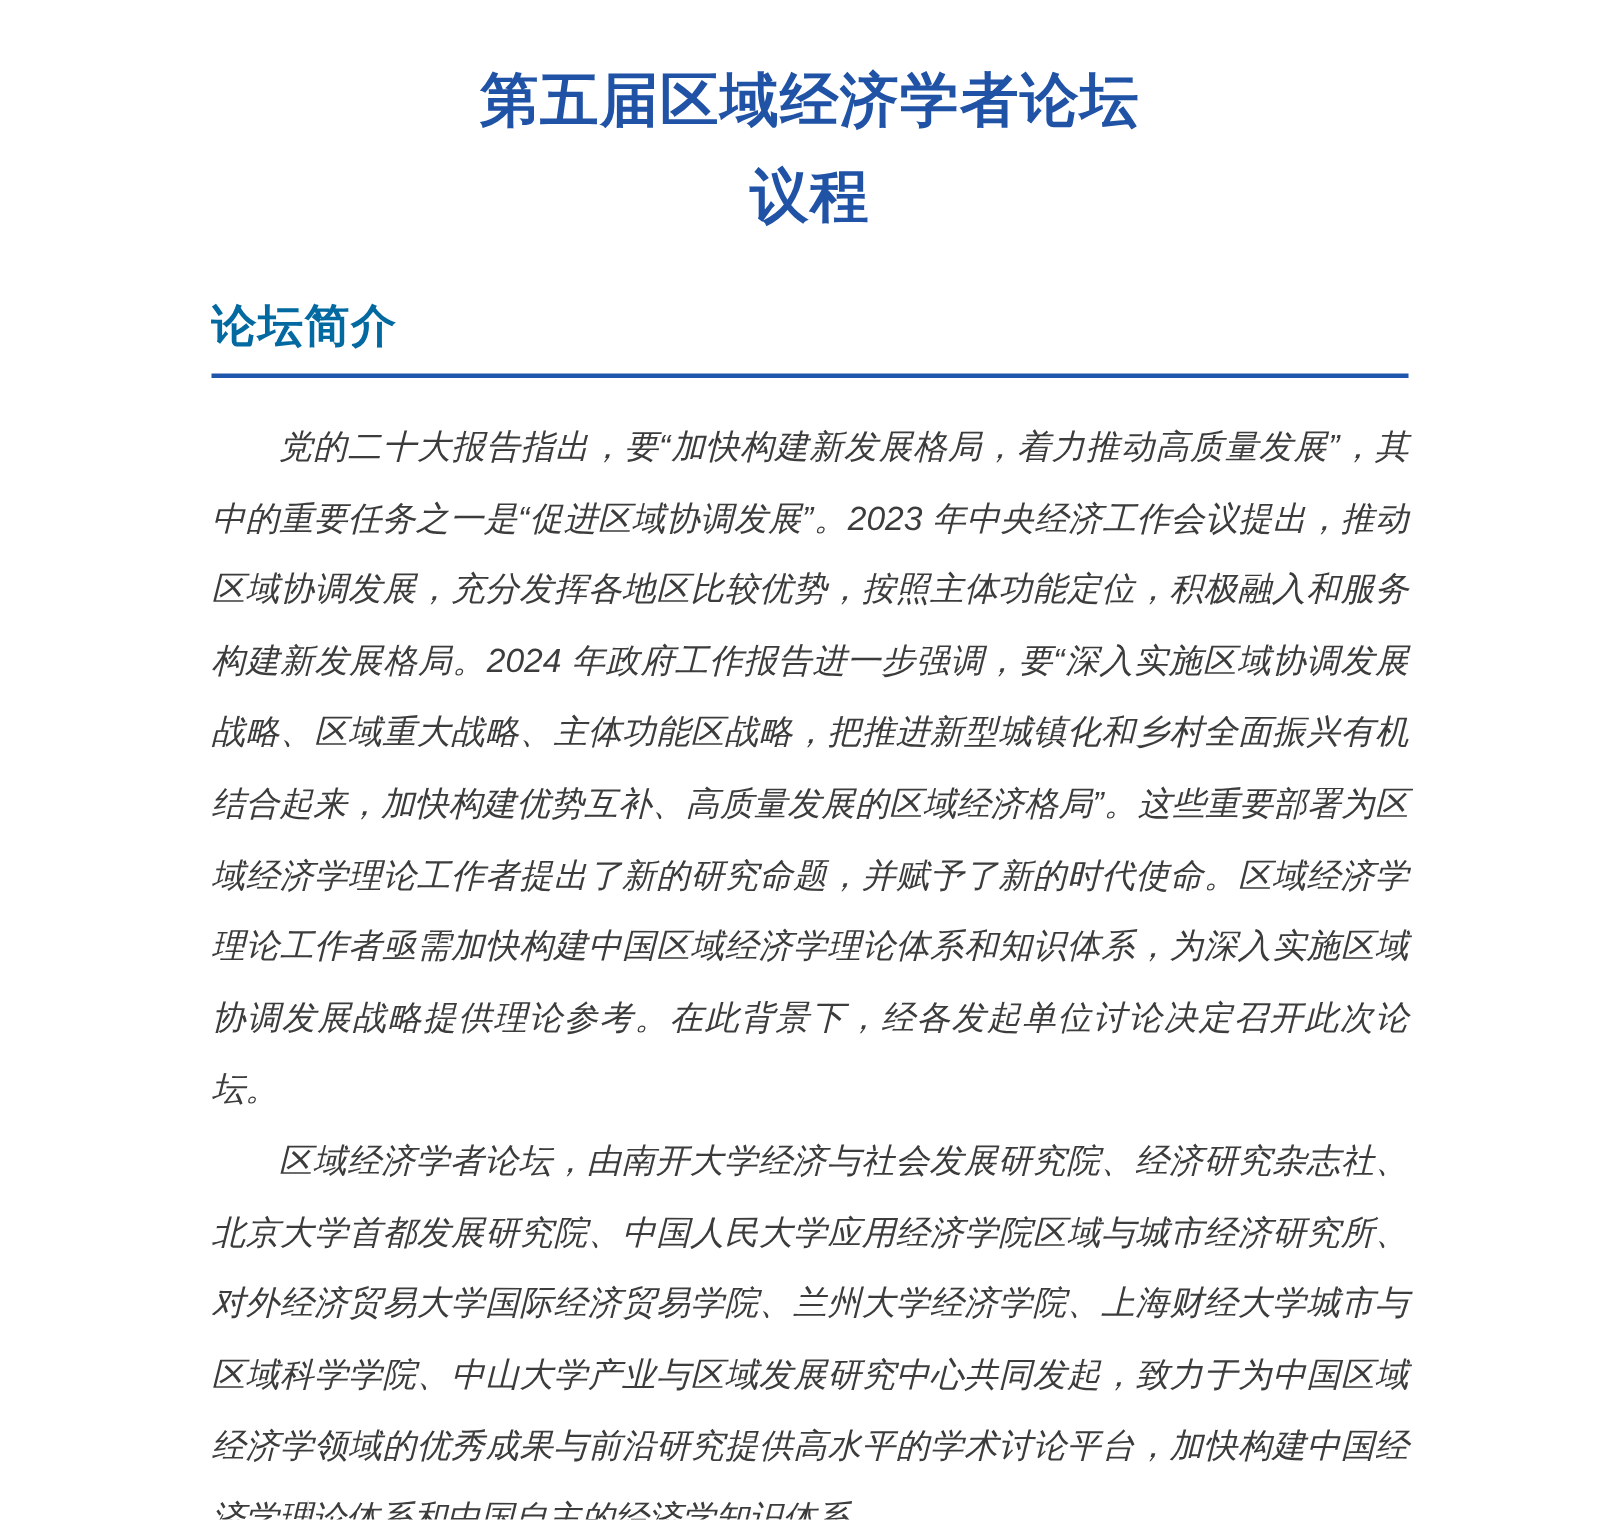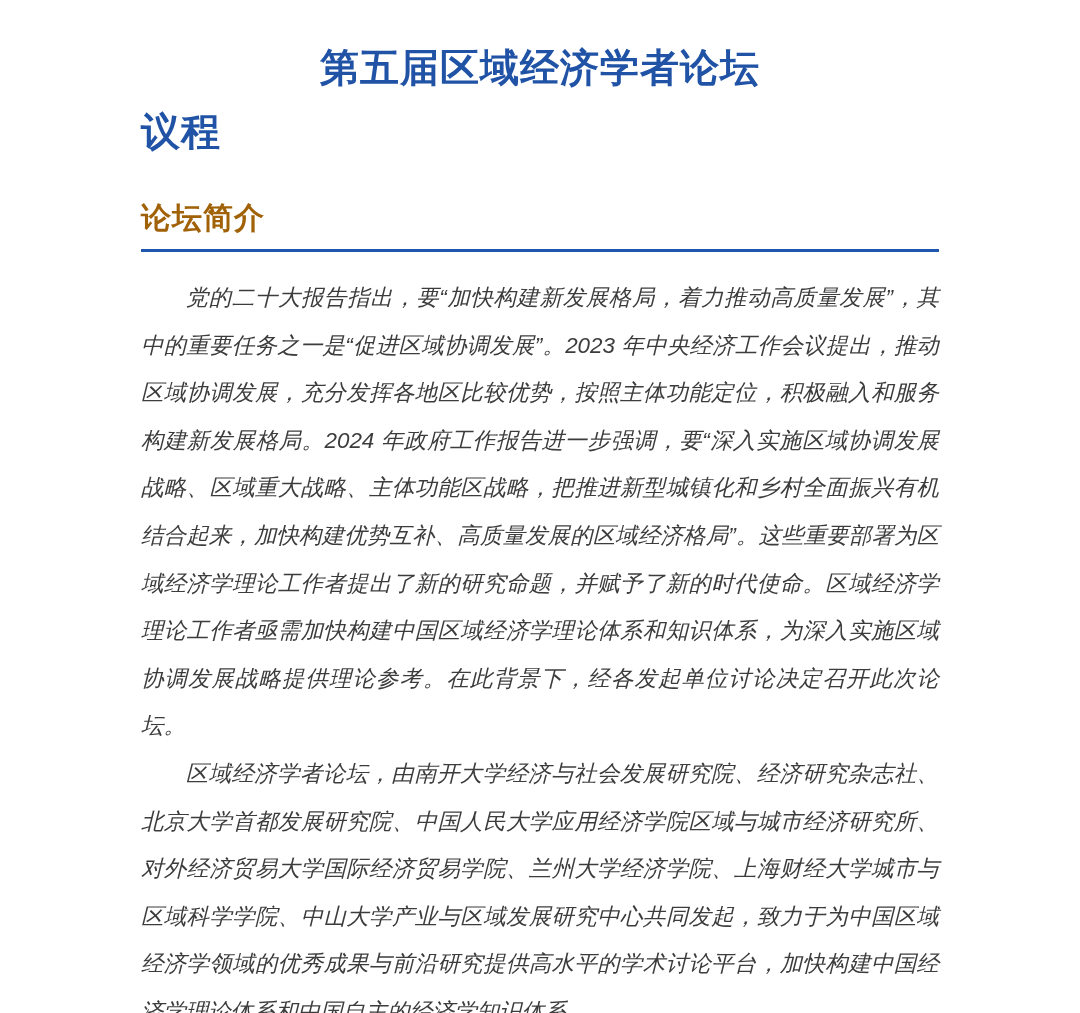--- a/index.html
+++ b/index.html
@@ -27,29 +27,30 @@
     padding-top: 36px;
     text-align: center;
     color: #2053a6;
     font-size: 39px;
     line-height: 64px;
     font-weight: 700;
     letter-spacing: 1px;
   }
   .doc-subtitle {
     margin: 0;
+    text-align: center;
     color: #2053a6;
     font-size: 39px;
     line-height: 64px;
     font-weight: 700;
     letter-spacing: 1px;
   }
   .section-heading {
     margin: 34px 0 0 0;
-    color: #a16207;
+    color: #0369a1;
     font-size: 30px;
     line-height: 40px;
     font-weight: 700;
     letter-spacing: 1px;
   }
   .heading-divider {
     margin-top: 11px;
     height: 3px;
     width: 100%;
     background: #1e55ad;

